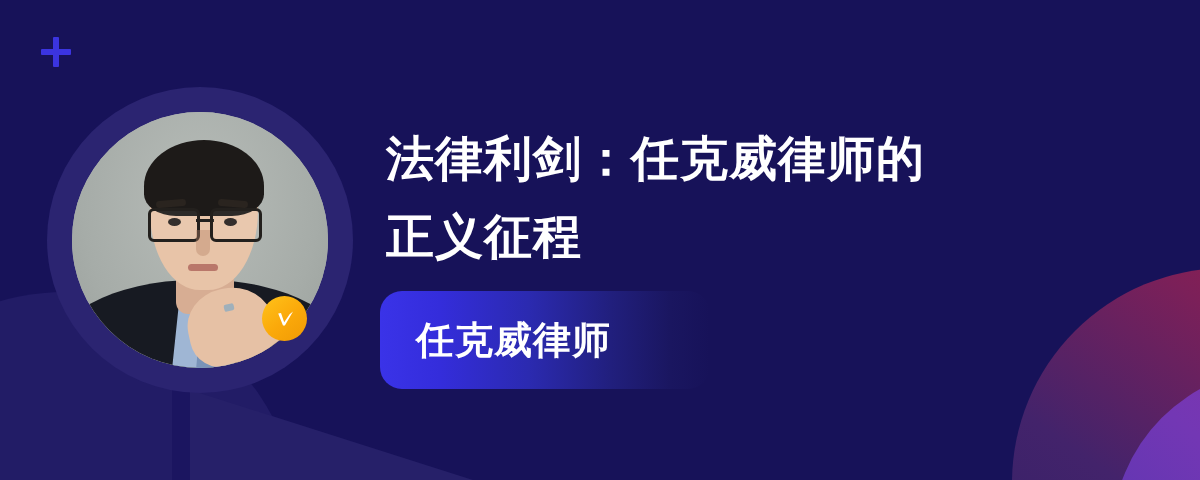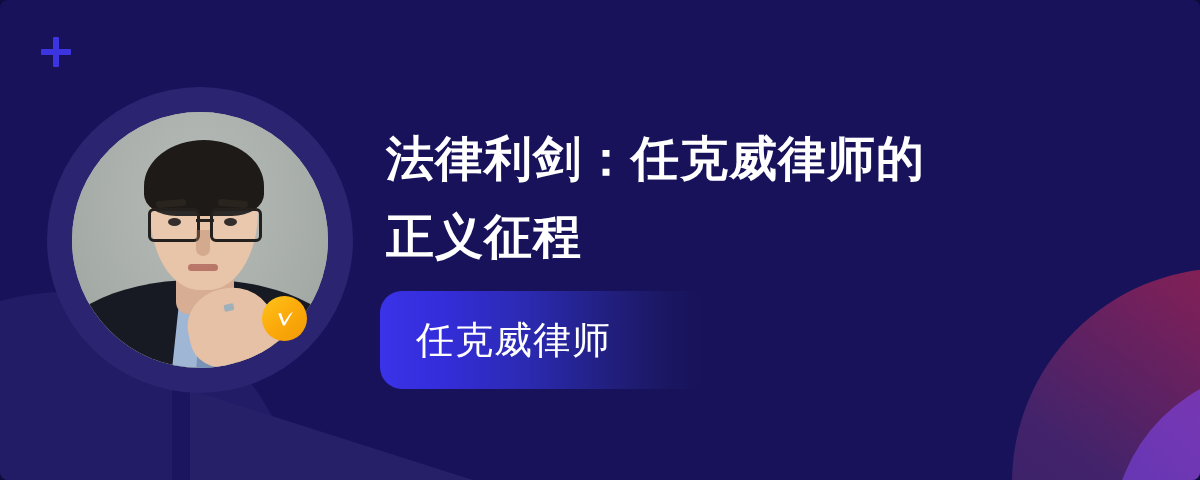--- a/index.html
+++ b/index.html
@@ -7,21 +7,20 @@
     padding: 0;
     background: #0f0c3d;
   }
   .banner {
     position: relative;
     width: 1200px;
     height: 480px;
     overflow: hidden;
     background: #171259;
     font-family: "Liberation Sans", "DejaVu Sans", sans-serif;
-    border-radius: 8px;
   }
 
   
   .bg-layer {
     position: absolute;
     inset: 0;
     overflow: hidden;
   }
   .blob-left {
     position: absolute;
@@ -270,21 +269,21 @@
     width: 330px;
     height: 98px;
     border-radius: 22px;
     background: linear-gradient(90deg, #3a33e8 0%, #342ddb 18%, #2b2ab0 45%, #211f7d 70%, #1a1660 88%, #171259 100%);
     display: flex;
     align-items: center;
   }
   .name-tag-label {
     color: #ffffff;
     font-size: 38px;
-    font-weight: normal;
+    font-weight: bold;
     letter-spacing: 1px;
     margin-left: 36px;
   }
 </style>
 </head>
 <body>
 
 <div class="banner">
 
   <div class="bg-layer">

